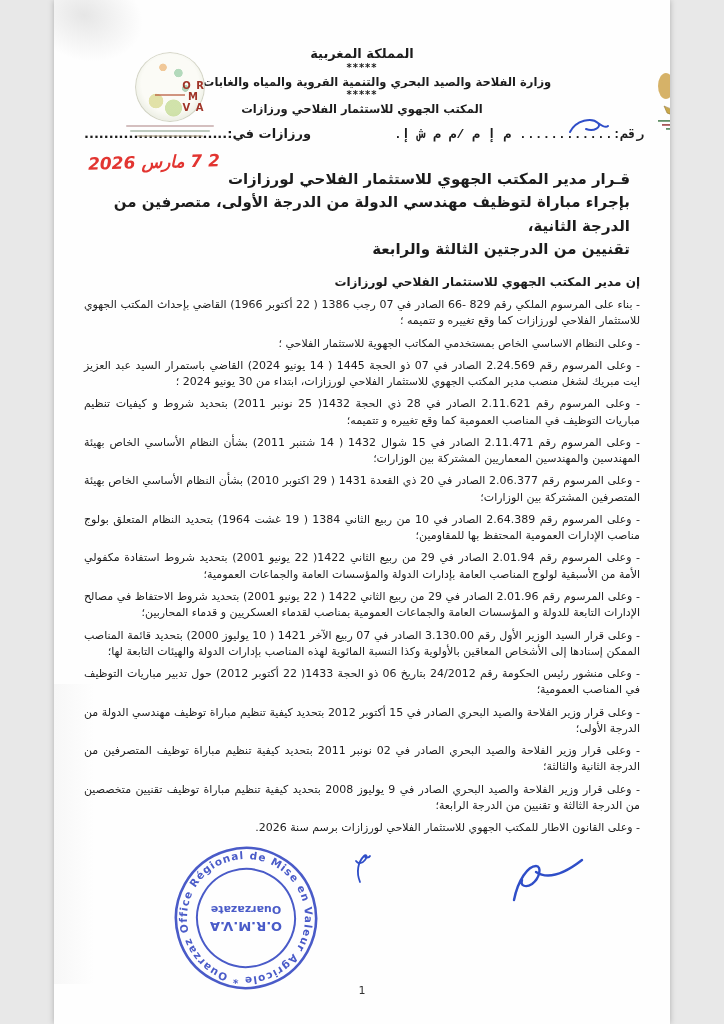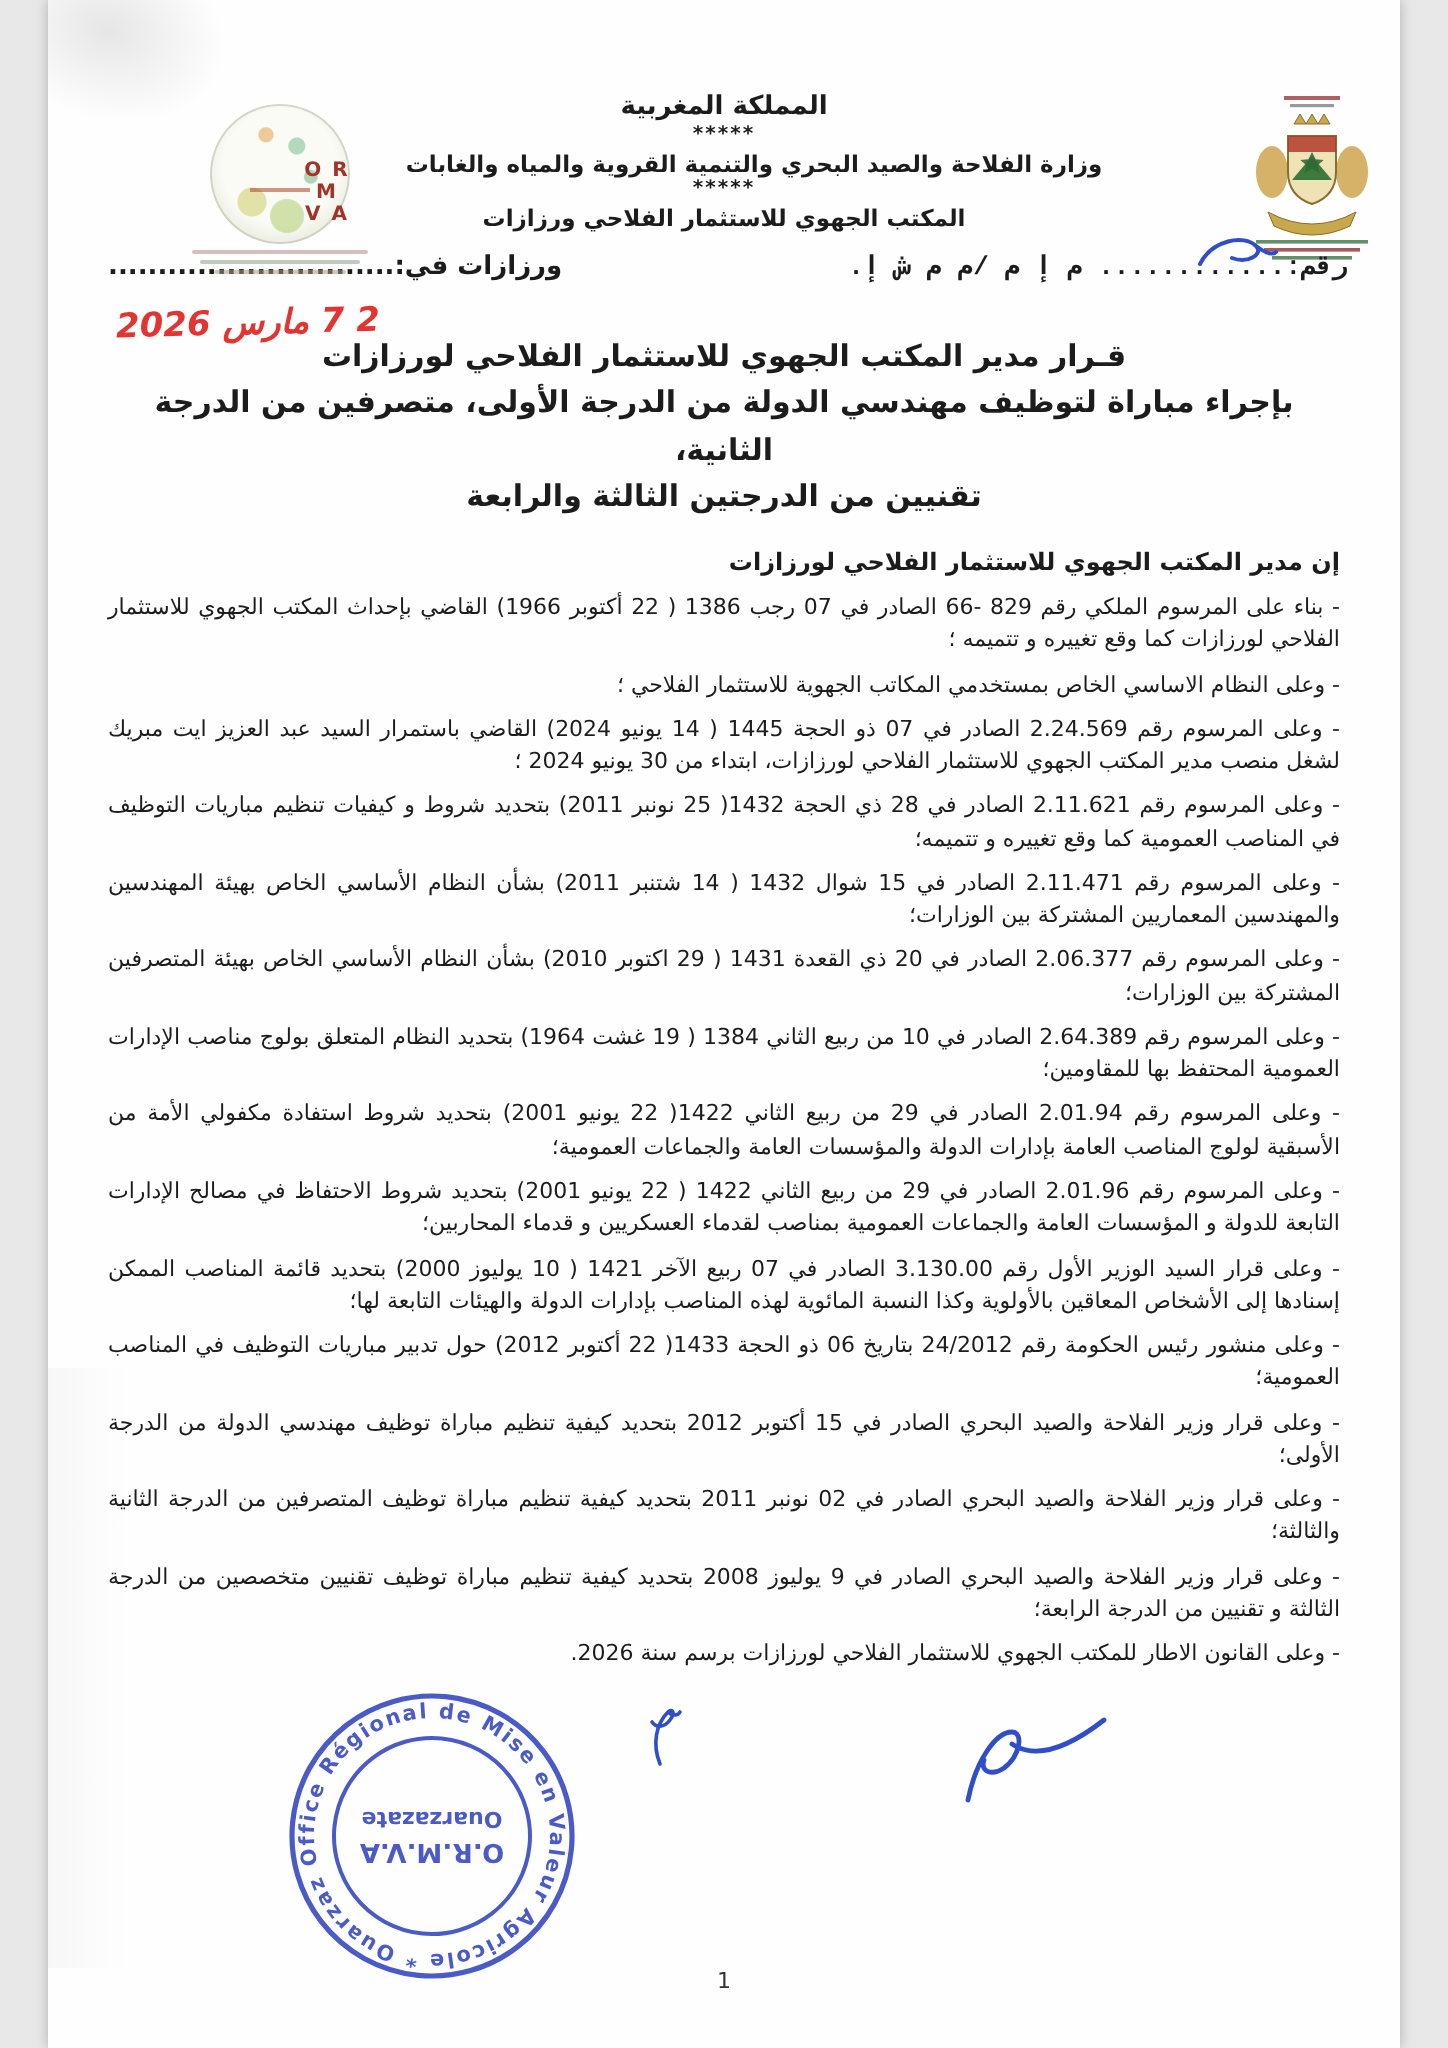--- a/index.html
+++ b/index.html
@@ -1,16 +1,16 @@
 <!DOCTYPE html>
 <html lang="ar"><head>
 <meta charset="utf-8">
 <style>
   html,body{margin:0;padding:0;background:#e8e8e8;}
-  .page{position:relative;width:676px;height:1024px;margin:0 auto;background:#fefefe;
+  .page{position:relative;width:616px;height:1024px;margin:0 auto;background:#fefefe;
         font-family:"DejaVu Sans","Liberation Sans",sans-serif;color:#1c1c1c;overflow:hidden;
         box-shadow:0 0 6px rgba(0,0,0,.25);}
   .shade-tl{position:absolute;left:-30px;top:-30px;width:120px;height:90px;
         background:radial-gradient(closest-side,rgba(120,120,120,.18),rgba(255,255,255,0));transform:rotate(18deg);}
   .shade-bl{position:absolute;left:-20px;bottom:40px;width:60px;height:300px;
         background:linear-gradient(90deg,rgba(150,150,150,.10),rgba(255,255,255,0));}
 
   
   .hdr-center{padding-top:46px;text-align:center;direction:rtl;line-height:1.25;}
   .hdr-kingdom{font-weight:bold;font-size:13px;}
@@ -42,21 +42,21 @@
 
   
   .refline{direction:rtl;display:flex;justify-content:space-between;align-items:flex-start;
      padding:10px 26px 0 30px;font-size:13px;font-weight:bold;}
   .ref-num{position:relative;font-family:Liberation Mono, monospace;}
   .hand-mark{position:absolute;right:34px;top:-10px;}
   .date-stamp{position:absolute;left:34px;top:152px;direction:rtl;color:#e23531;
      font-size:17px;font-weight:bold;font-style:italic;letter-spacing:1px;transform:rotate(-1.5deg);}
 
   
-  .title{direction:rtl;text-align:center;font-weight:bold;font-size:15px;line-height:1.55;
+  .title{direction:rtl;text-align:right;font-weight:bold;font-size:15px;line-height:1.55;
      margin-top:26px;padding:0 40px;}
   .intro{direction:rtl;text-align:right;font-weight:bold;font-size:12px;padding:14px 30px 0 0;}
 
   
   .paras{direction:rtl;padding:8px 30px 0 30px;}
   .paras p{margin:0 0 6px 0;font-size:11px;line-height:1.48;text-align:justify;}
 
   
   .stamp{position:absolute;left:116px;top:842px;width:152px;height:152px;transform:rotate(-16deg);opacity:.92;}
   .sig-small{position:absolute;left:292px;top:852px;}

